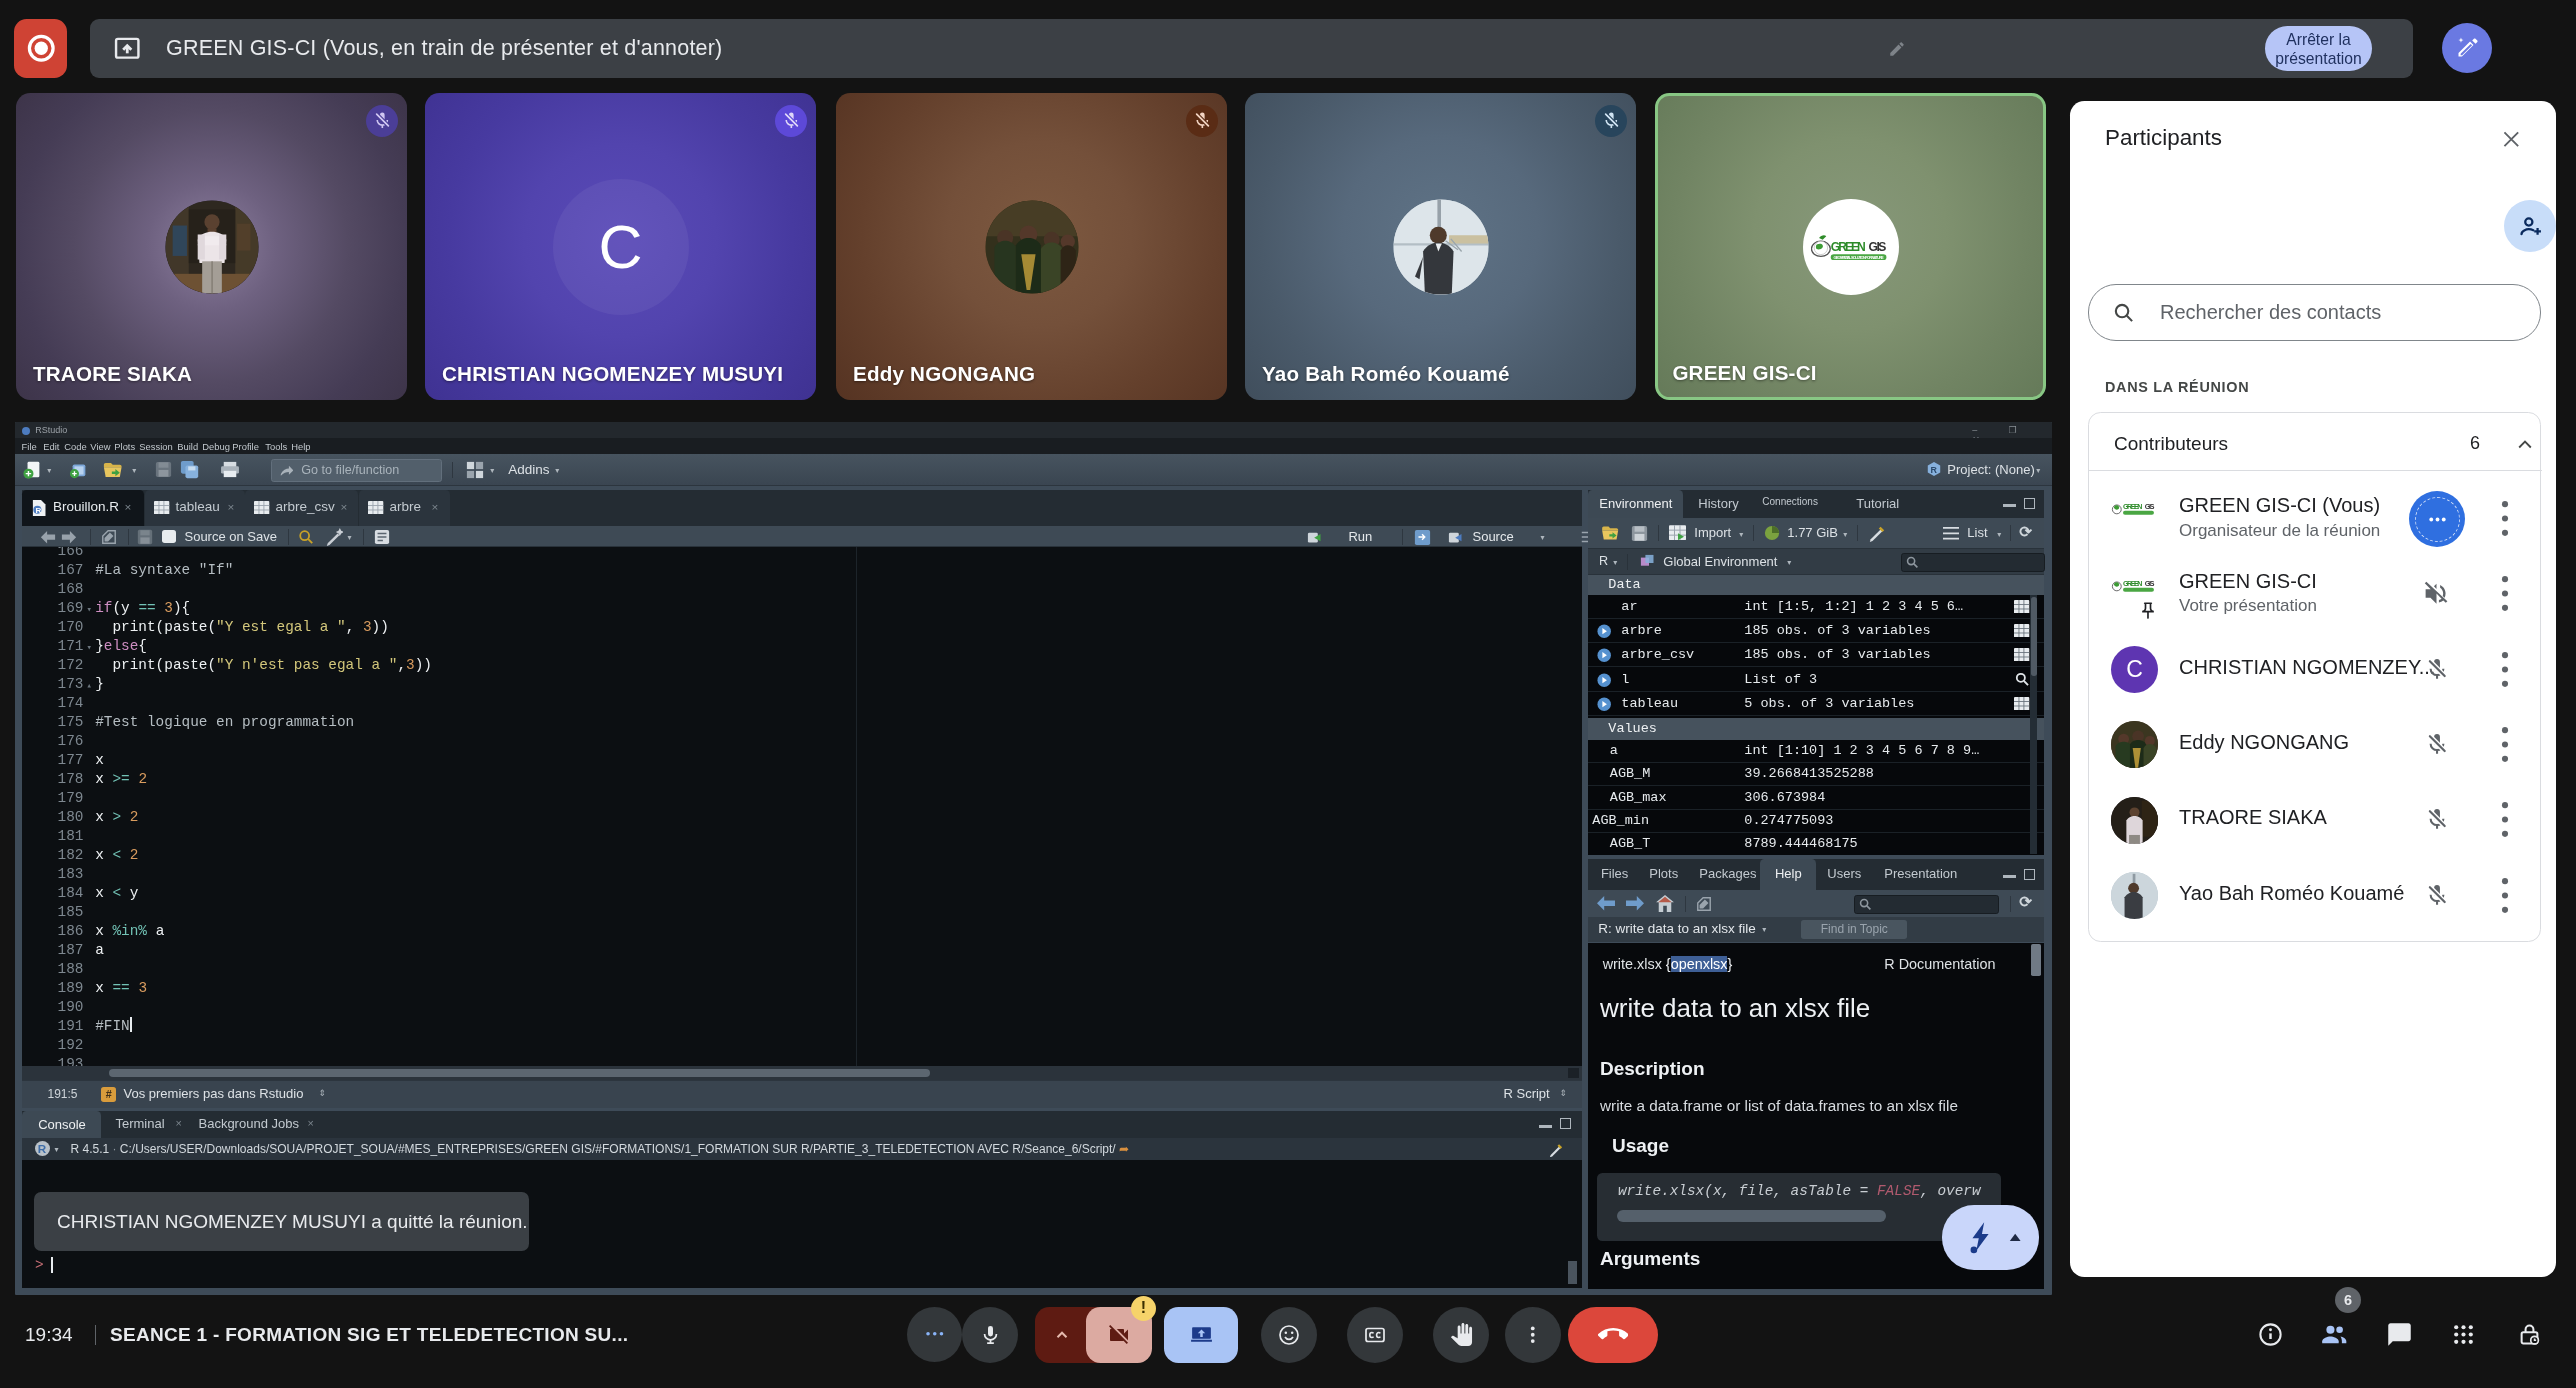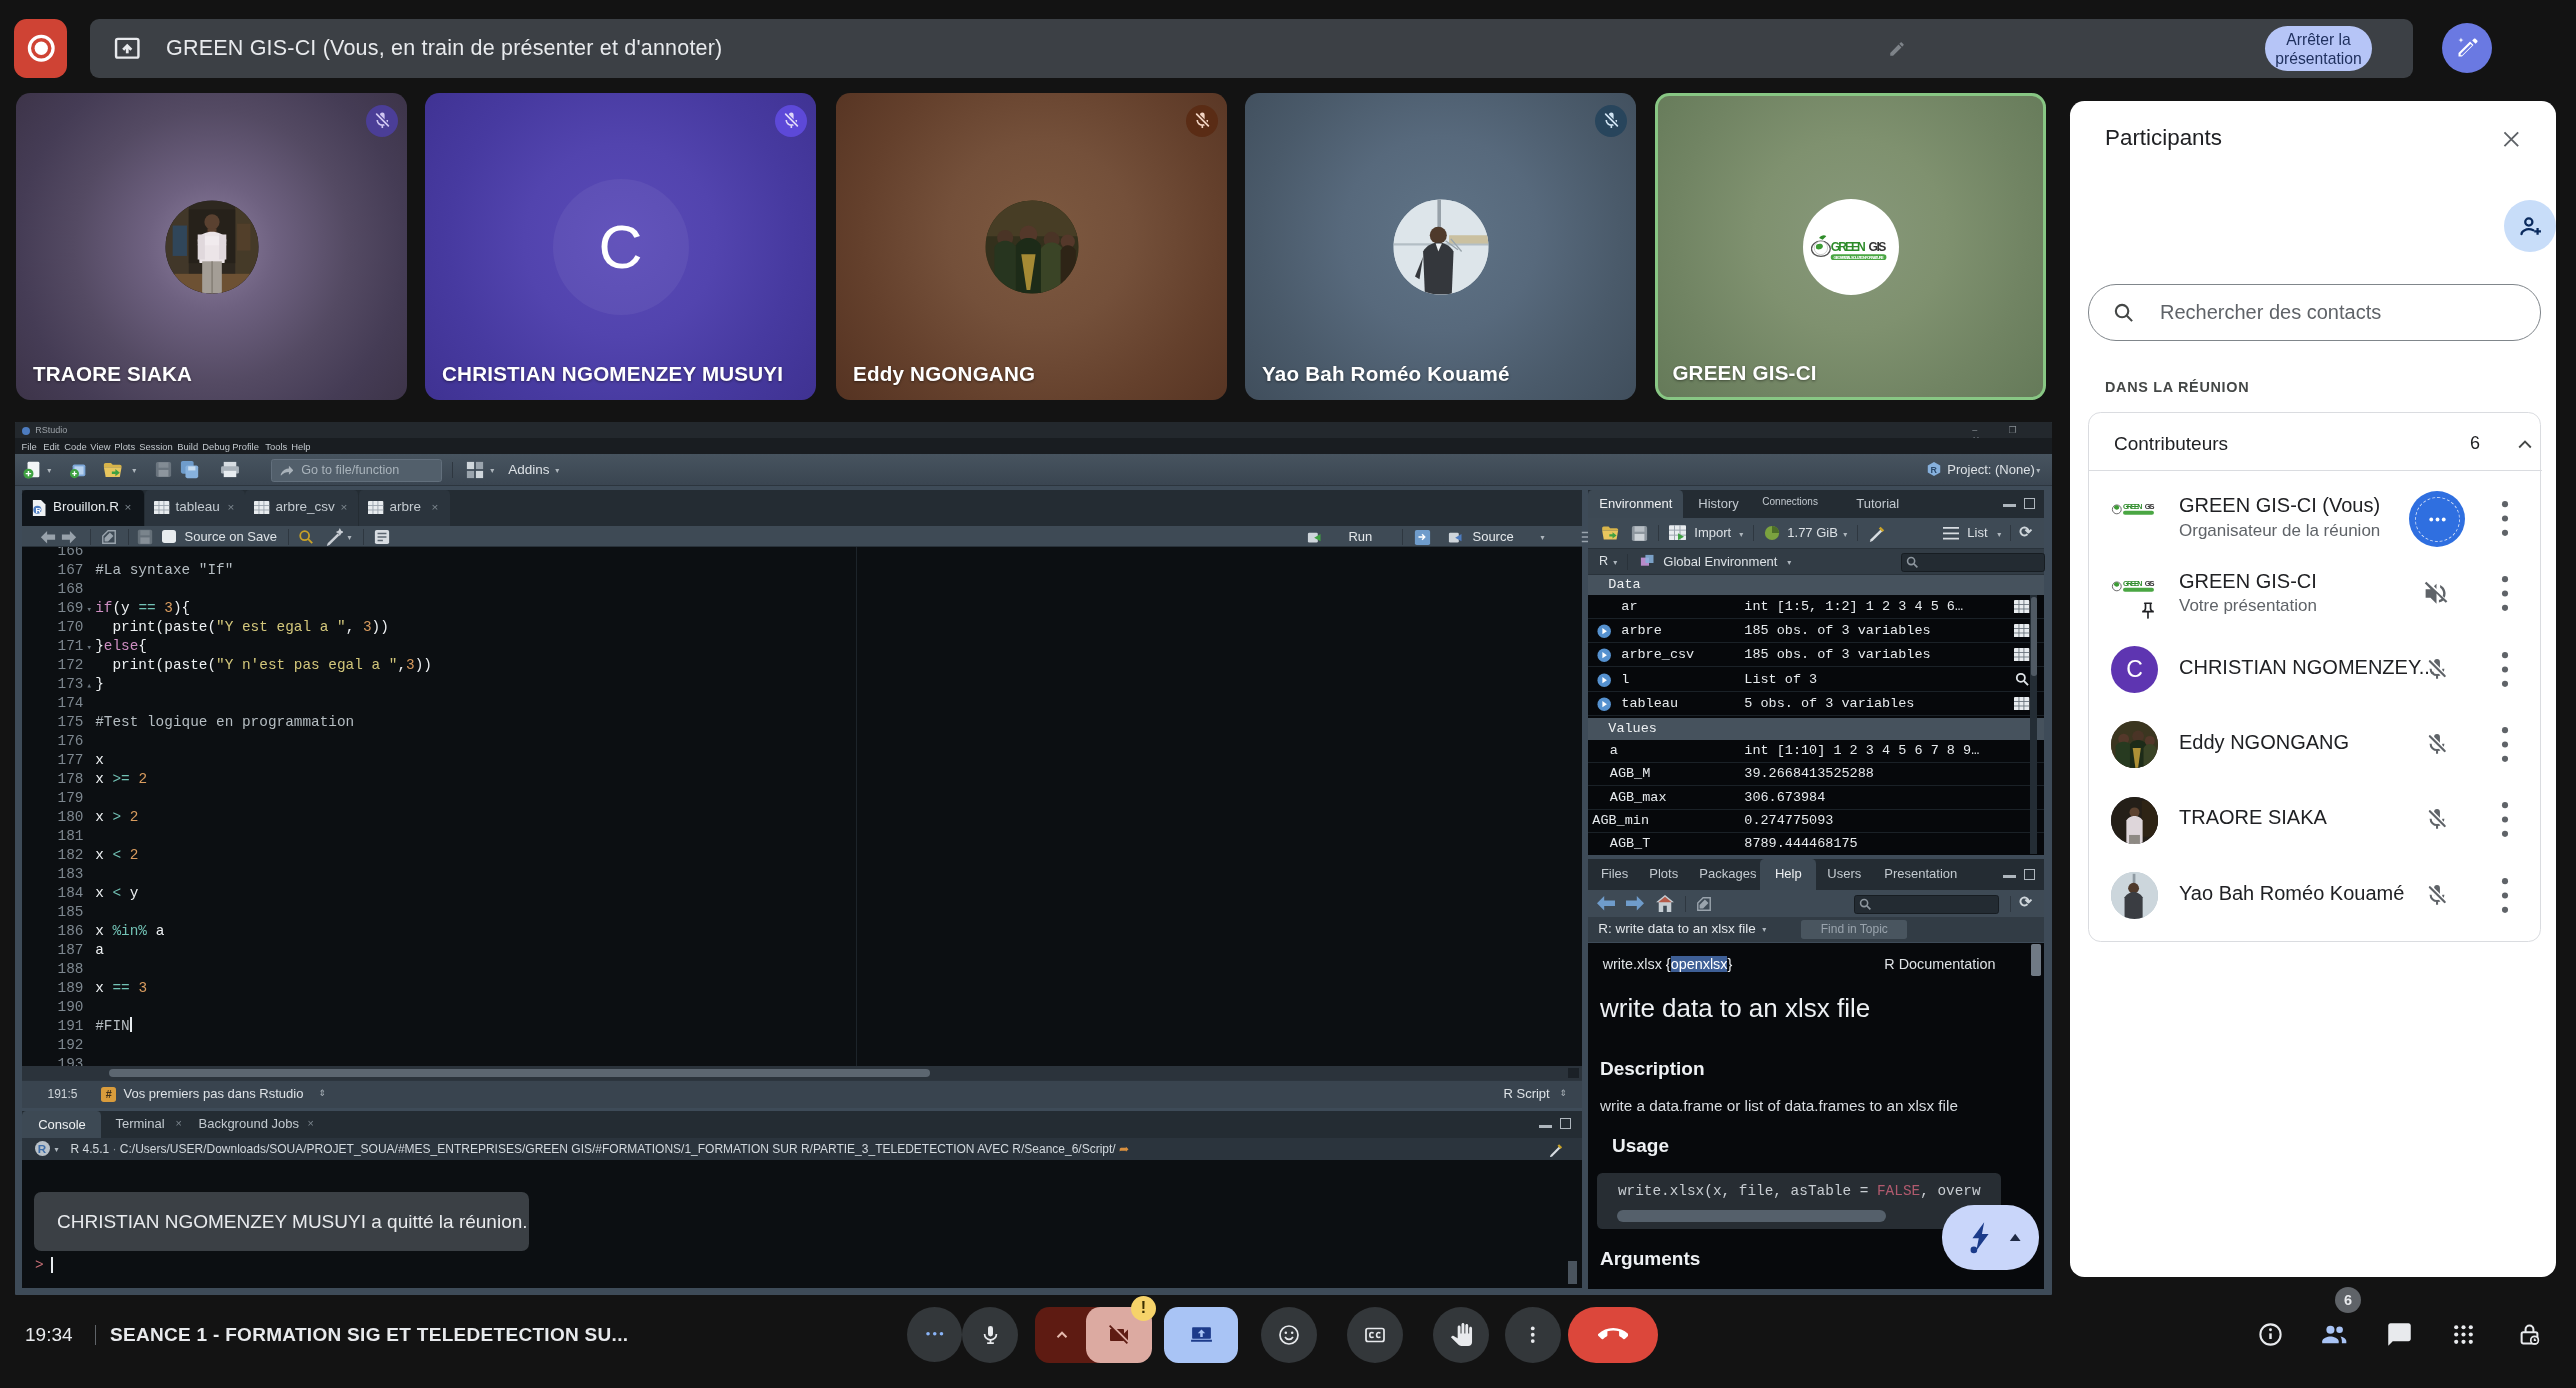--- a/index.html
+++ b/index.html
@@ -574,21 +574,21 @@
     <div class="abs" style="left:213px;top:2.7px;width:106px;height:19px;background:#49555f;border-radius:2.7px;color:#9aa4ad;font-size:12px;text-align:center;line-height:19px;">Find in Topic</div>
   </div>
 
   <div class="abs" style="left:1573px;top:521px;width:456px;height:346px;background:#07090c;overflow:hidden;">
     <span class="abs" style="left:14.4px;top:12.6px;color:#dfe3e6;font-size:14.4px;">write.xlsx <span style="color:#eef1f3">{</span><span style="background:#3e5f96;color:#fff;">openxlsx</span><span style="color:#eef1f3">}</span></span>
     <span class="abs" style="left:296px;top:12.6px;color:#dfe3e6;font-size:14.4px;">R Documentation</span>
     <div class="abs" style="left:11.7px;top:50px;color:#eef1f4;font-size:26px;">write data to an xlsx file</div>
     <div class="abs" style="left:11.7px;top:115px;color:#eef1f4;font-size:19px;font-weight:bold;">Description</div>
     <div class="abs" style="left:11.7px;top:154px;color:#d8dce0;font-size:15.3px;">write a data.frame or list of data.frames to an xlsx file</div>
     <div class="abs" style="left:11.7px;top:192px;color:#eef1f4;font-size:19px;font-weight:bold;margin-left:12px;">Usage</div>
-    <div class="abs" style="left:9px;top:230px;width:404px;height:56px;background:#272d33;border-radius:5.4px;">
+    <div class="abs" style="left:9px;top:230px;width:404px;height:68px;background:#272d33;border-radius:5.4px;font-style:italic;">
       <span class="abs" style="left:20.6px;top:10px;font-family:'Liberation Mono',monospace;font-size:14.4px;color:#c8cdd2;">write.xlsx(x, file, asTable = <span style="color:#b05a6e;">FALSE</span>, overw</span>
       <div class="abs" style="left:20px;top:37px;width:269px;height:11.7px;border-radius:6.3px;background:#55606b;"></div>
     </div>
     <div class="abs" style="left:11.7px;top:305px;color:#eef1f4;font-size:19px;font-weight:bold;">Arguments</div>
     <div class="abs" style="left:443px;top:0.9px;width:10px;height:32px;background:#707a85;border-radius:1.8px;"></div>
   </div>
 </div>
 
 <div class="abs" style="left:1942px;top:1205px;width:97px;height:65px;border-radius:32px;background:#c9d6fa;z-index:25;">
   <svg class="abs" style="left:20px;top:13.5px;" width="38" height="38" viewBox="0 0 24 24" fill="#1b3b8a">

